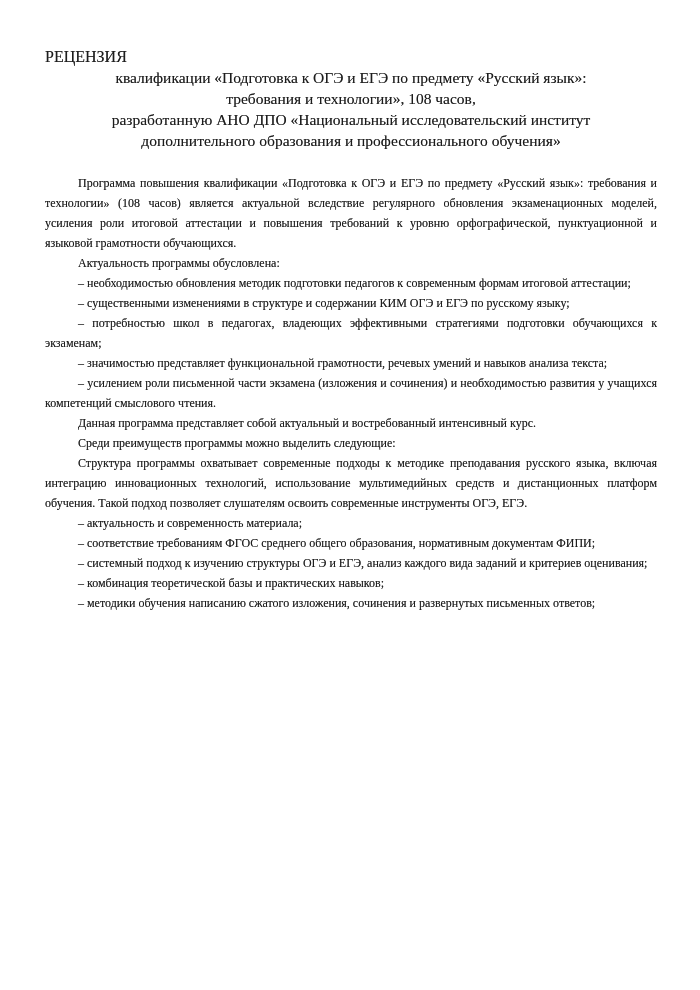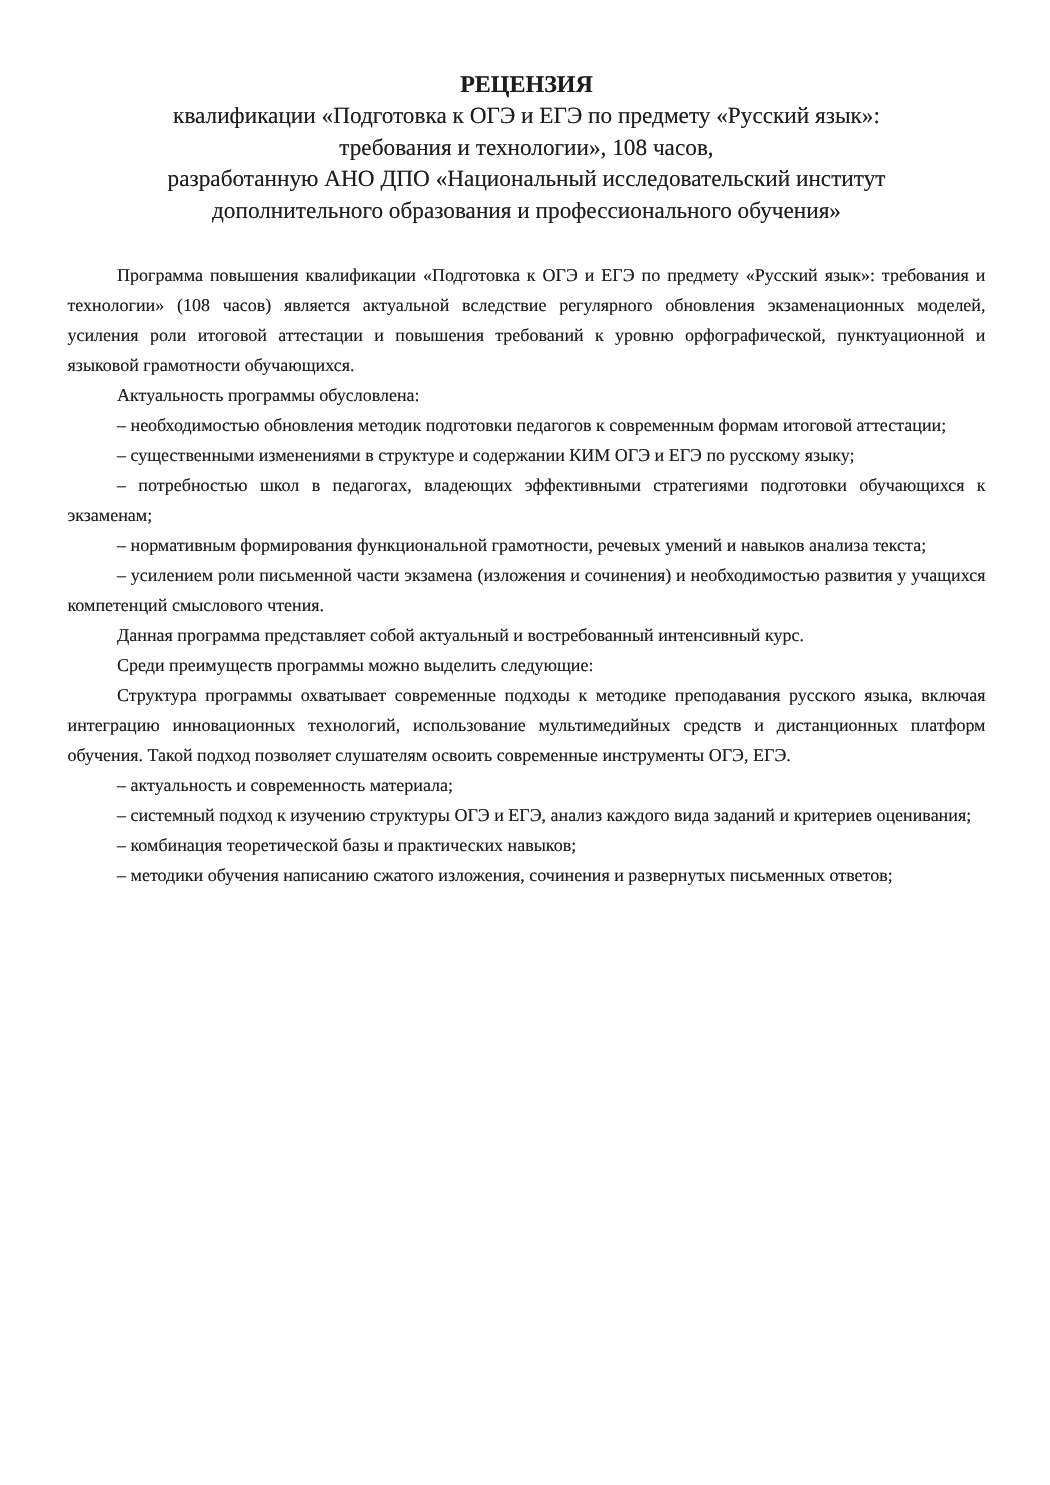--- a/index.html
+++ b/index.html
@@ -10,22 +10,21 @@
     height: 990px;
     background: #ffffff;
     font-family: "Liberation Serif", "DejaVu Serif", serif;
     color: #1d1d1d;
     padding: 46px 43px 0 45px;
     overflow: hidden;
     text-shadow: 0 0 0.4px rgba(35,35,35,0.55);
   }
   .title-block { width: 100%; }
   .doc-title {
-    text-align: center;
-    font-weight: 700;
+    font-weight: 400;
     font-size: 16px;
     line-height: 21px;
   }
   .subtitle-line {
     text-align: center;
     font-size: 15.5px;
     line-height: 21px;
   }
   .doc-body { margin-top: 22px; }
   .para {
@@ -47,23 +46,24 @@
         <div class="subtitle-line">разработанную АНО ДПО «Национальный исследовательский институт</div>
         <div class="subtitle-line">дополнительного образования и профессионального обучения»</div>
       </div>
   </div>
   <div class="doc-body" id="document-body">
       <p class="para">Программа повышения квалификации «Подготовка к ОГЭ и ЕГЭ по предмету «Русский язык»: требования и технологии» (108 часов) является актуальной вследствие регулярного обновления экзаменационных моделей, усиления роли итоговой аттестации и повышения требований к уровню орфографической, пунктуационной и языковой грамотности обучающихся.</p>
       <p class="para">Актуальность программы обусловлена:</p>
       <p class="para">– необходимостью обновления методик подготовки педагогов к современным формам итоговой аттестации;</p>
       <p class="para">– существенными изменениями в структуре и содержании КИМ ОГЭ и ЕГЭ по русскому языку;</p>
       <p class="para">– потребностью школ в педагогах, владеющих эффективными стратегиями подготовки обучающихся к экзаменам;</p>
-      <p class="para">– нормативным формирования функциональной грамотности, речевых умений и навыков анализа текста;</p>
+      <p class="para">– значимостью представляет функциональной грамотности, речевых умений и навыков анализа текста;</p>
       <p class="para">– усилением роли письменной части экзамена (изложения и сочинения) и необходимостью развития у учащихся компетенций смыслового чтения.</p>
       <p class="para">Данная программа представляет собой актуальный и востребованный интенсивный курс.</p>
       <p class="para">Среди преимуществ программы можно выделить следующие:</p>
       <p class="para">Структура программы охватывает современные подходы к методике преподавания русского языка, включая интеграцию инновационных технологий, использование мультимедийных средств и дистанционных платформ обучения. Такой подход позволяет слушателям освоить современные инструменты ОГЭ, ЕГЭ.</p>
       <p class="para">– актуальность и современность материала;</p>
+      <p class="para">– соответствие требованиям ФГОС среднего общего образования, нормативным документам ФИПИ;</p>
       <p class="para">– системный подход к изучению структуры ОГЭ и ЕГЭ, анализ каждого вида заданий и критериев оценивания;</p>
       <p class="para">– комбинация теоретической базы и практических навыков;</p>
       <p class="para">– методики обучения написанию сжатого изложения, сочинения и развернутых письменных ответов;</p>
     </div>
 </div>
 
 </body></html>

